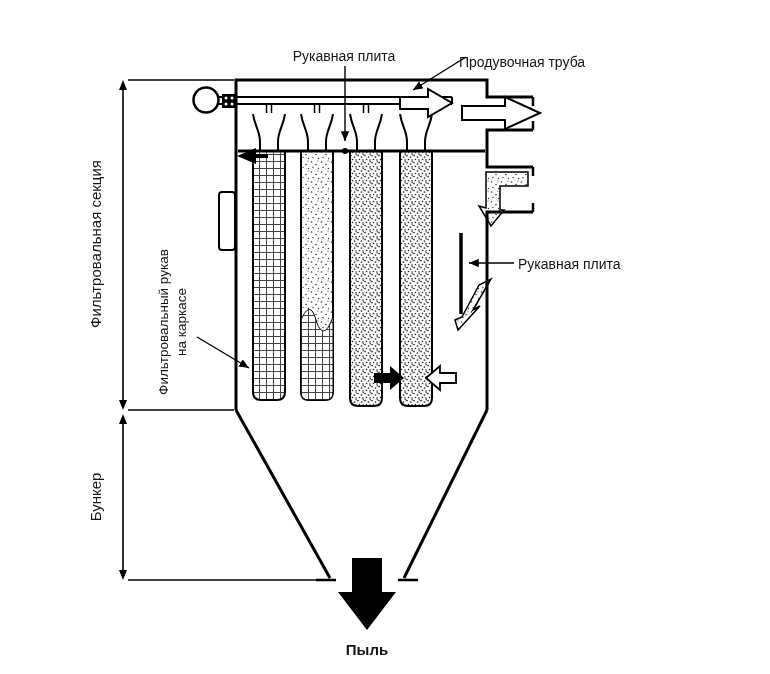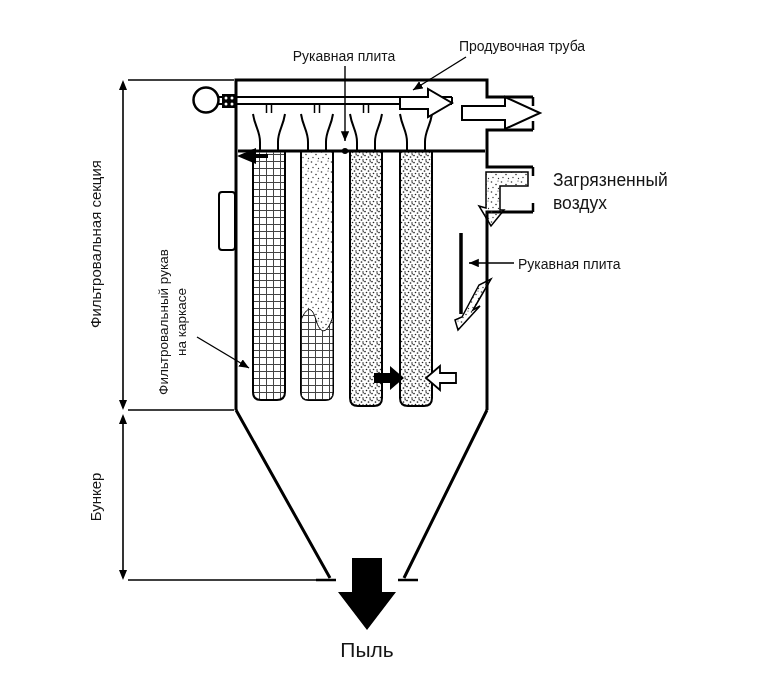--- a/index.html
+++ b/index.html
@@ -7,21 +7,21 @@
   body { font-family:"Liberation Sans", sans-serif; color:#151515; }
   .stage { position:relative; width:770px; height:674px; background:#fff; overflow:hidden; }
   .stage svg { position:absolute; left:0; top:0; }
   .lbl { position:absolute; font-size:14px; line-height:1.3; color:#151515; }
   .nowrap { white-space:nowrap; }
   .cx { transform:translate(-50%,-50%); }
   .rot { transform:translate(-50%,-50%) rotate(-90deg); transform-origin:center; text-align:center; }
   .big { font-size:17.5px; font-weight:500; line-height:1.32; }
   .small { font-size:13.5px; }
   .mid { font-size:15px; }
-  .dust { font-size:21px; }
+  .dust { font-size:15px;font-weight:bold; }
 </style>
 </head>
 <body>
 
 <div class="stage">
 
   <svg width="770" height="674" viewBox="0 0 770 674">
     <defs>
       <marker id="ah" markerWidth="9" markerHeight="8" refX="7" refY="3" orient="auto">
         <path d="M0,0 L7,3 L0,6 Z" fill="#000"></path>
@@ -118,20 +118,19 @@
     <g stroke="#000" stroke-width="1.4" fill="none">
       <line x1="345" y1="66" x2="345" y2="141" marker-end="url(#ah)"></line>
       <line x1="466" y1="57" x2="413" y2="90" marker-end="url(#ah)"></line>
       <line x1="514" y1="263" x2="469" y2="263" marker-end="url(#ah)"></line>
       <line x1="197" y1="337" x2="249" y2="368" marker-end="url(#ah)"></line>
     </g>
     <circle cx="345" cy="151" r="3" fill="#000"></circle>
   </svg>
 
   <div class="lbl cx nowrap" style="left:344px; top:56px;">Рукавная плита</div>
-  <div class="lbl cx nowrap" style="left:522px; top:46px;">Продувочная труба</div>
-  <div class="lbl big" style="left:553px; top:169px; width:138px;">Загрязненный воздух</div>
+  <div class="lbl cx nowrap" style="left:522px; top:62px;">Продувочная труба</div>
   <div class="lbl nowrap" style="left:518px; top:255px;">Рукавная плита</div>
   <div class="lbl rot mid nowrap" style="left:96px; top:244px;">Фильтровальная секция</div>
   <div class="lbl rot mid nowrap" style="left:96px; top:497px;">Бункер</div>
   <div class="lbl rot small" style="left:173px; top:322px; width:150px;">Фильтровальный рукав на каркасе</div>
   <div class="lbl cx dust nowrap" style="left:367px; top:650px;">Пыль</div>
 </div>
 
 </body></html>

